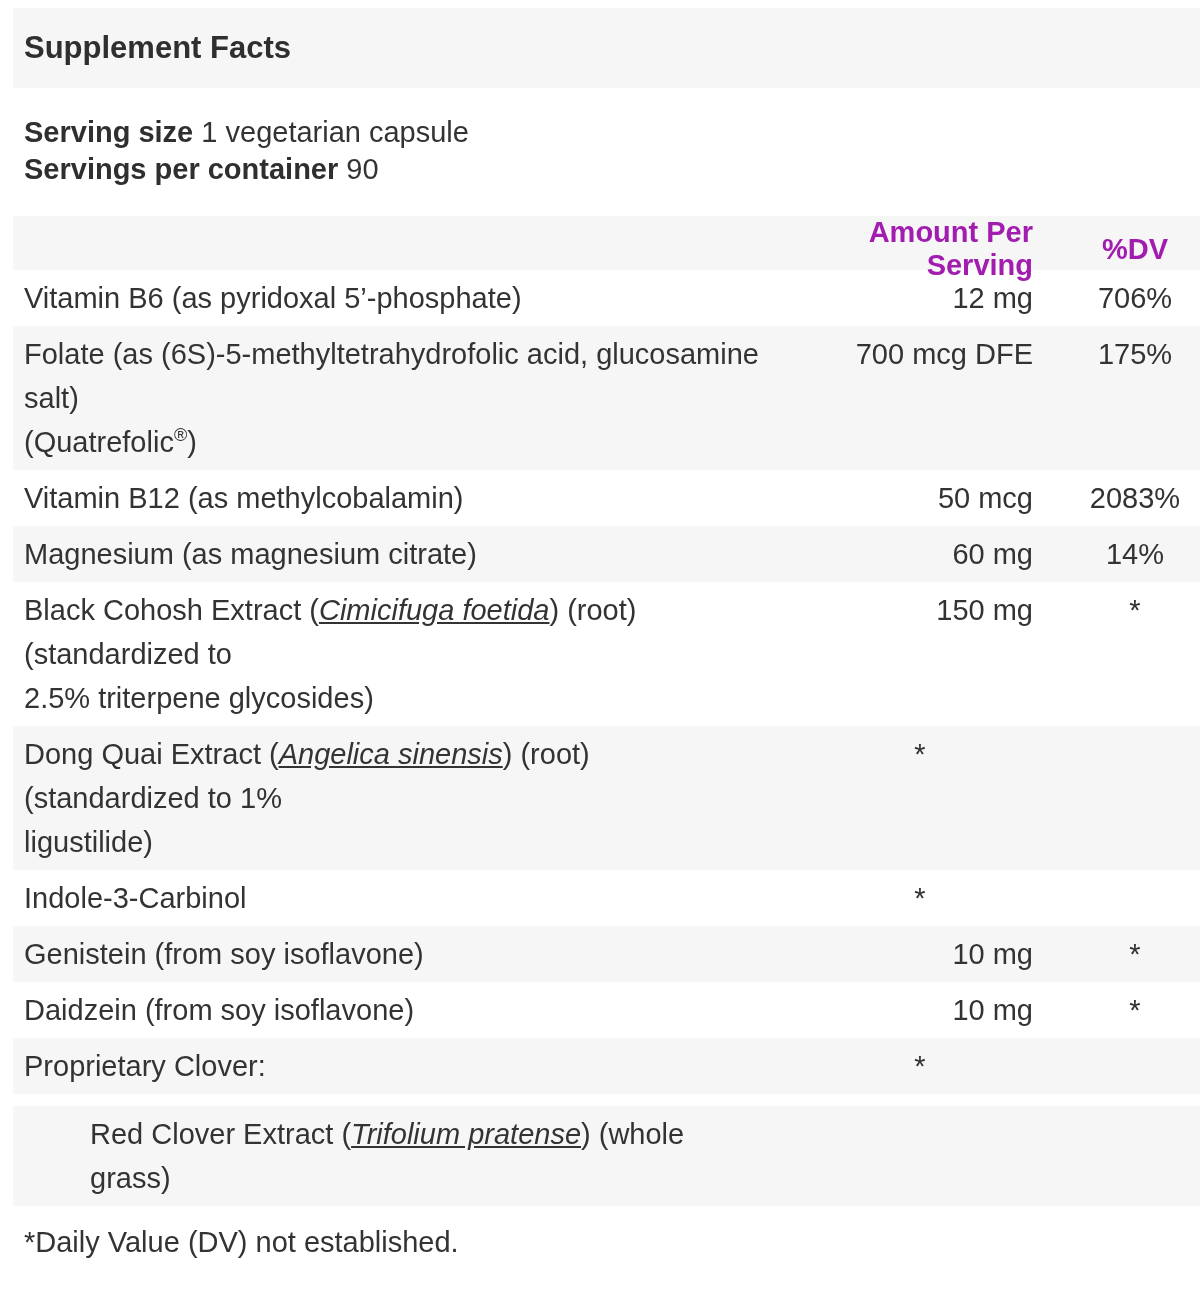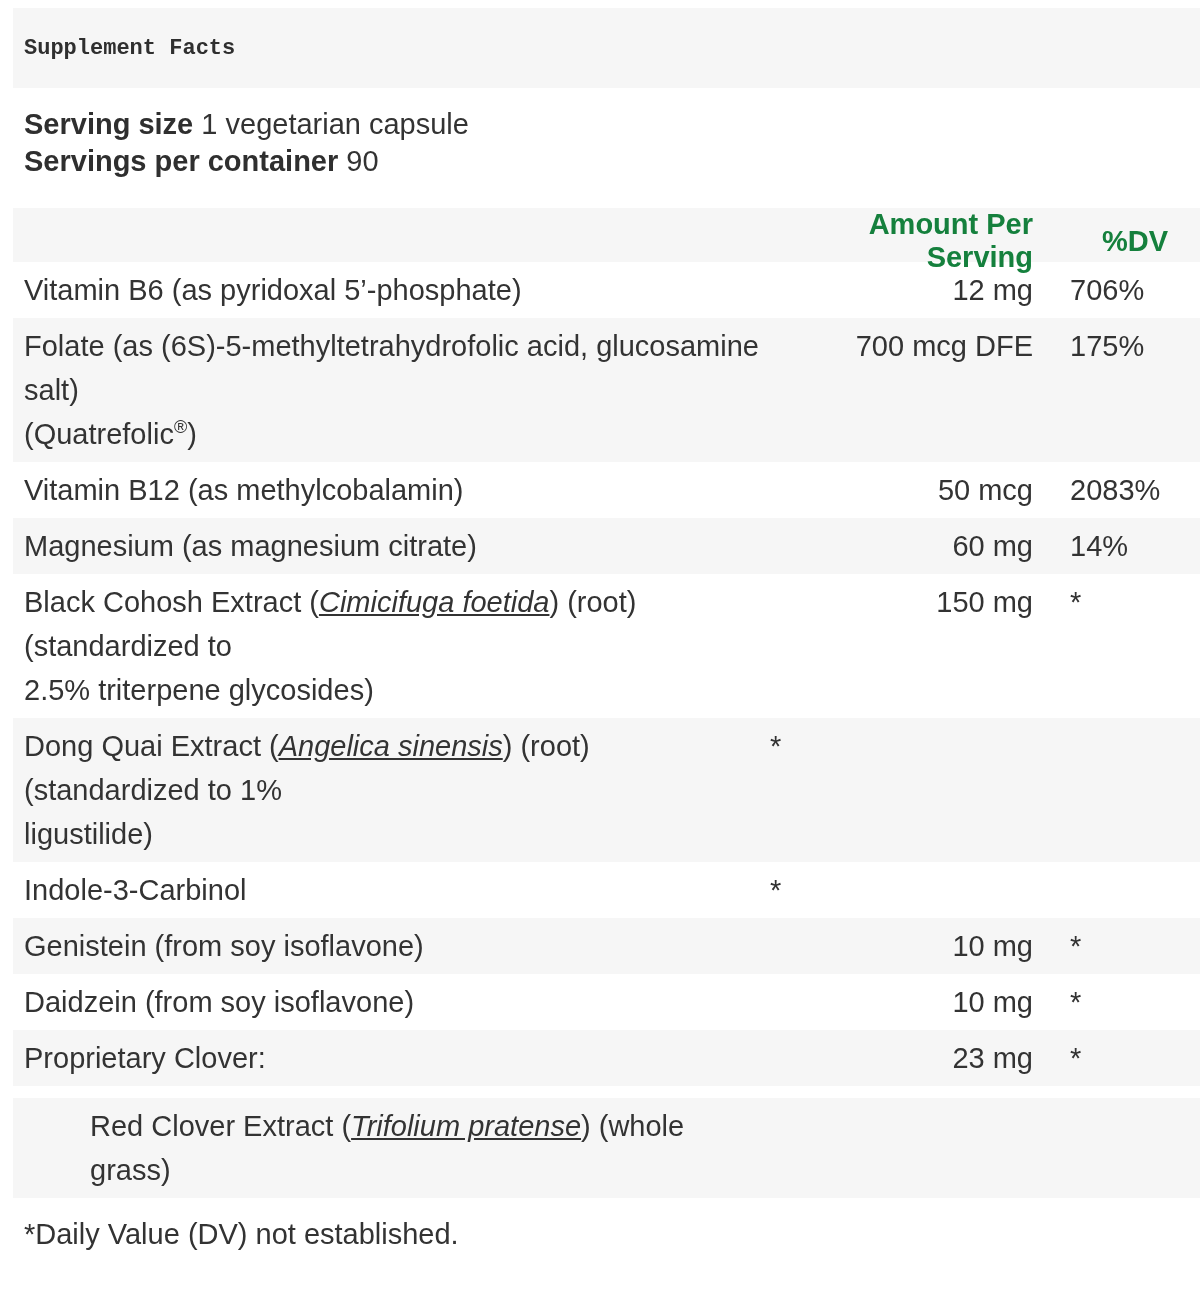--- a/index.html
+++ b/index.html
@@ -19,58 +19,57 @@
     margin: 8px 0 0 13px;
     height: 80px;
     background: #f6f6f6;
     display: flex;
     align-items: center;
     padding-left: 11px;
     box-sizing: border-box;
   }
   .title-band .title {
     font-weight: 700;
-    font-size: 22px;
+    font-size: 31px;
     color: #2f2f2f;
-    font-family: Liberation Mono, monospace;
   }
 
   .serving-block {
-    margin: 18px 0 0 24px;
+    margin: 26px 0 0 24px;
     line-height: 37px;
   }
   .b { font-weight: 700; color: #2f2f2f; }
 
   
   .grid-row {
     display: grid;
     grid-template-columns: 1fr 300px 130px;
     box-sizing: border-box;
   }
   .col-header {
     margin: 28px 0 0 13px;
     height: 54px;
     background: #f6f6f6;
     align-items: center;
     font-weight: 700;
-    color: #15803d;
+    color: #a21caf;
   }
   .col-header .amt { text-align: right; padding-right: 37px; }
   .col-header .dv { text-align: center; }
 
   .rows { margin-left: 13px; }
   .row {
     padding: 6px 0;
     line-height: 44px;
   }
   .row:nth-child(even) { background: #f6f6f6; }
   .row .name { padding-left: 11px; padding-right: 8px; }
   .row.indent .name { padding-left: 77px; }
   .row .amt { text-align: right; padding-right: 37px; }
-  .row .dv { text-align: left; }
+  .row .dv { text-align: center; }
   .row i { font-style: italic; text-decoration: underline; }
 
   sup { font-size: 0.62em; line-height: 0; }
 
   .footnote {
     margin: 14px 0 16px 24px;
     line-height: 44px;
   }
 </style>
 </head>
@@ -138,21 +137,20 @@
         <div class="amt">10 mg</div>
         <div class="dv">*</div>
       </div>
       <div class="grid-row row">
         <div class="name"><span>Daidzein (from soy isoflavone)</span></div>
         <div class="amt">10 mg</div>
         <div class="dv">*</div>
       </div>
       <div class="grid-row row">
         <div class="name"><span>Proprietary Clover:</span></div>
-        <div class="amt">23 mg</div>
         <div class="dv">*</div>
       </div>
       <div class="grid-row row indent">
         <div class="amt"></div>
         <div class="dv"></div>
       </div>
       <div class="grid-row row indent">
         <div class="name"><span>Red Clover Extract (</span><i>Trifolium pratense</i><span>) (whole grass)</span></div>
         <div class="amt"></div>
         <div class="dv"></div>

